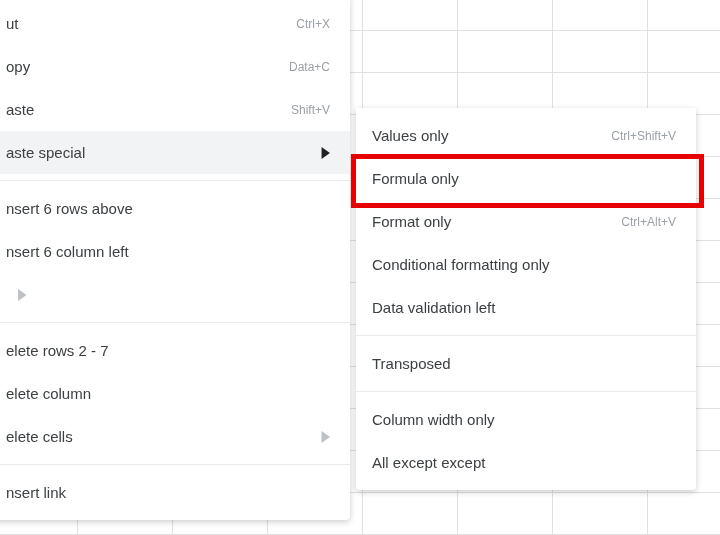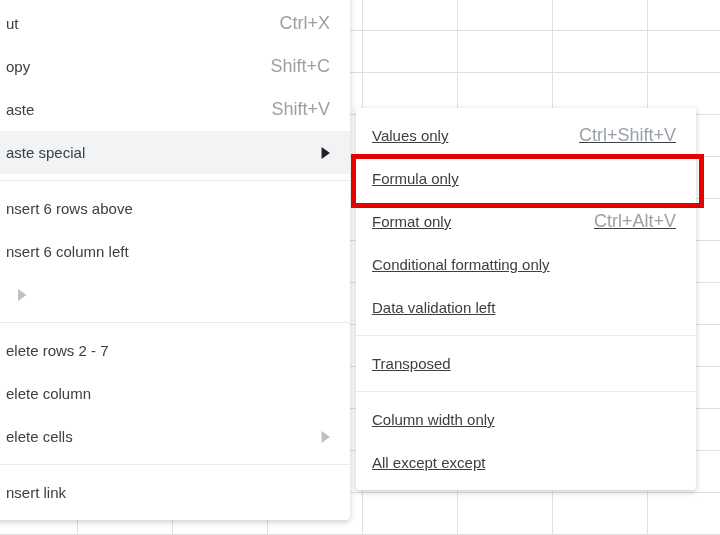--- a/index.html
+++ b/index.html
@@ -35,39 +35,38 @@
   }
   .menu.main {
     left: -10px;
     top: -4px;
     width: 360px;
   }
   .menu.sub {
     left: 356px;
     top: 108px;
     width: 340px;
-    text-decoration: underline;
   }
 
   .item {
     display: flex;
     align-items: center;
     height: 43px;
     padding: 0 20px 0 16px;
     color: #3c4043;
     cursor: default;
     position: relative;
   }
   .item .label {
     flex: 1;
     white-space: nowrap;
   }
   .item .shortcut {
     color: #9aa0a6;
-    font-size: 18px;
+    font-size: 12px;
     margin-left: 12px;
     white-space: nowrap;
   }
   .item .chev {
     color: #5f6368;
     font-size: 11px;
     margin-left: 12px;
     transform: scaleY(1.4);
   }
   .item.hover {
@@ -96,21 +95,21 @@
 
 <div class="menu main">
 
   <div class="item">
     <span class="label">ut</span>
     <span class="shortcut">Ctrl+X</span>
   </div>
 
   <div class="item">
     <span class="label">opy</span>
-    <span class="shortcut">Shift+C</span>
+    <span class="shortcut">Data+C</span>
   </div>
 
   <div class="item">
     <span class="label">aste</span>
     <span class="shortcut">Shift+V</span>
   </div>
 
   <div class="item hover">
     <span class="label">aste special</span>
     <span class="chev">▶</span>

